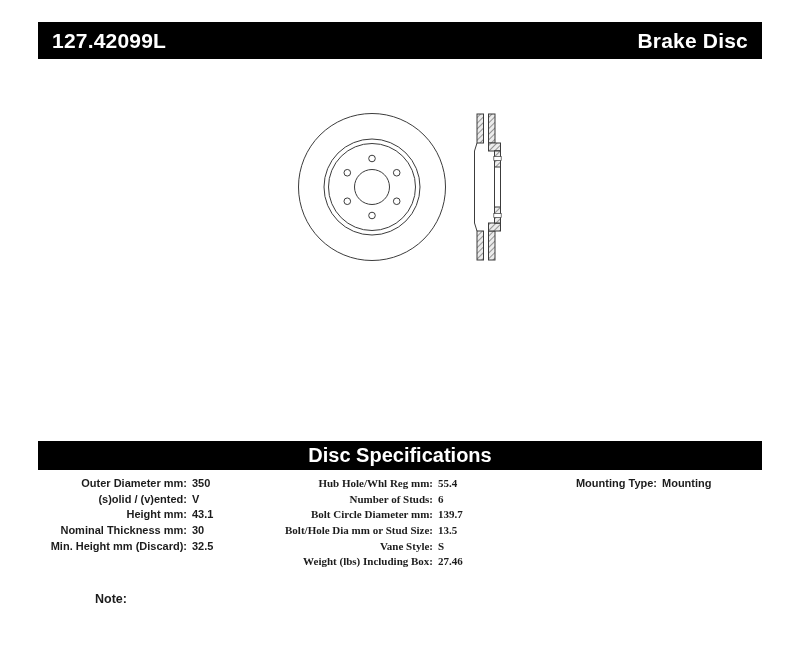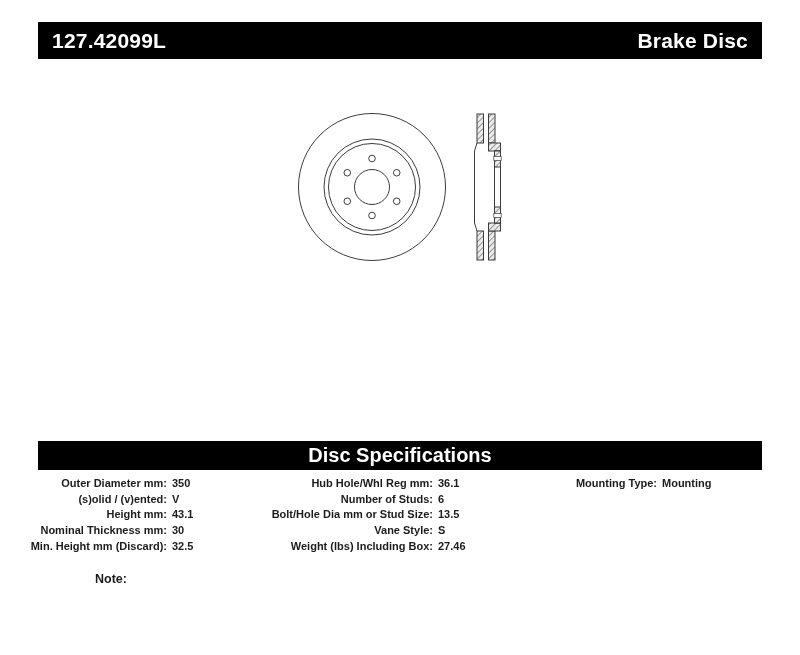--- a/index.html
+++ b/index.html
@@ -43,44 +43,44 @@
     left: 270px;
     top: 95px;
     width: 250px;
     height: 185px;
   }
   .spec-col {
     position: absolute;
     top: 476px;
   }
   .spec-col-left   { left: 40px;  }
-  .spec-col-middle { left: 285px; }
+  .spec-col-middle { left: 285px; font-family: Liberation Serif, serif; }
   .spec-col-right  { left: 560px; }
   .spec-row {
     display: flex;
     align-items: baseline;
     height: 15.7px;
     line-height: 15.7px;
     font-size: 11px;
     font-weight: bold;
     white-space: nowrap;
   }
   .spec-label {
     display: inline-flex;
     justify-content: flex-end;
     text-align: right;
   }
-  .spec-col-left   .spec-label { width: 127px; }
+  .spec-col-left   .spec-label { width: 127px; margin-left: 20px; }
   .spec-col-middle .spec-label { width: 148px; }
   .spec-col-right  .spec-label { width: 97px;  }
   .spec-value { margin-left: 5px; text-align: center; }
   .note-label {
     position: absolute;
     left: 95px;
-    top: 572px;
+    top: 592px;
     font-size: 12.5px;
     font-weight: bold;
   }
 </style>
 </head>
 <body>
 
 <div class="page">
 
   <div class="black-bar header-bar">
@@ -156,27 +156,31 @@
     </div>
     <div class="spec-row">
       <span class="spec-label">Min. Height mm (Discard):</span>
       <span class="spec-value">32.5</span>
     </div>
   </div>
 
   <div class="spec-col spec-col-middle">
     <div class="spec-row">
       <span class="spec-label">Hub Hole/Whl Reg mm:</span>
-      <span class="spec-value">36.1</span>
+      <span class="spec-value">55.4</span>
     </div>
     <div class="spec-row">
       <span class="spec-label">Number of Studs:</span>
       <span class="spec-value">6</span>
     </div>
     <div class="spec-row">
+      <span class="spec-label">Bolt Circle Diameter mm:</span>
+      <span class="spec-value">139.7</span>
+    </div>
+    <div class="spec-row">
       <span class="spec-label">Bolt/Hole Dia mm or Stud Size:</span>
       <span class="spec-value">13.5</span>
     </div>
     <div class="spec-row">
       <span class="spec-label">Vane Style:</span>
       <span class="spec-value">S</span>
     </div>
     <div class="spec-row">
       <span class="spec-label">Weight (lbs) Including Box:</span>
       <span class="spec-value">27.46</span>

